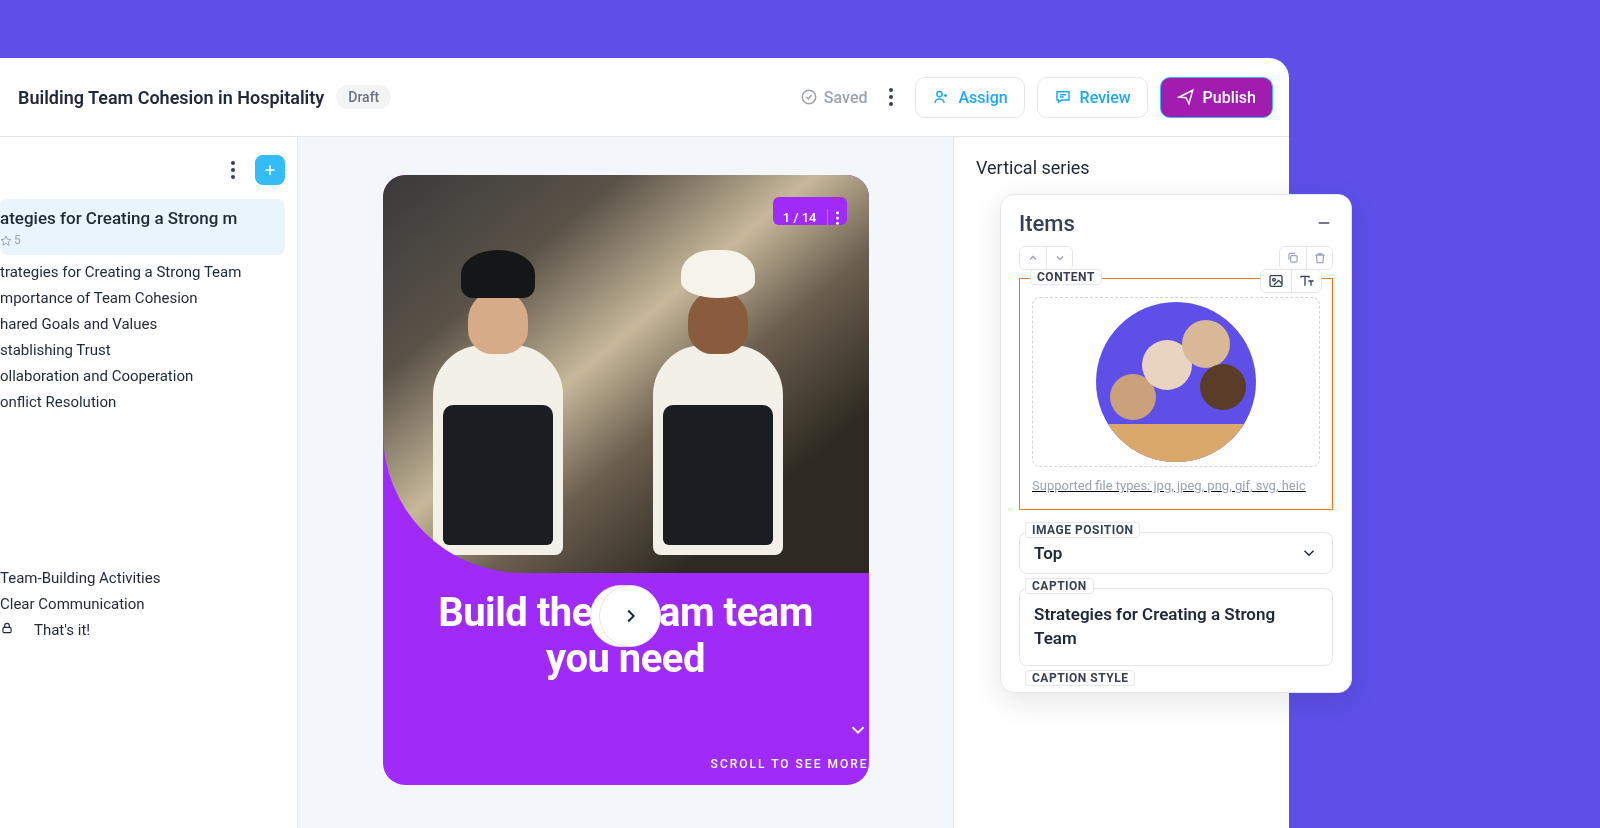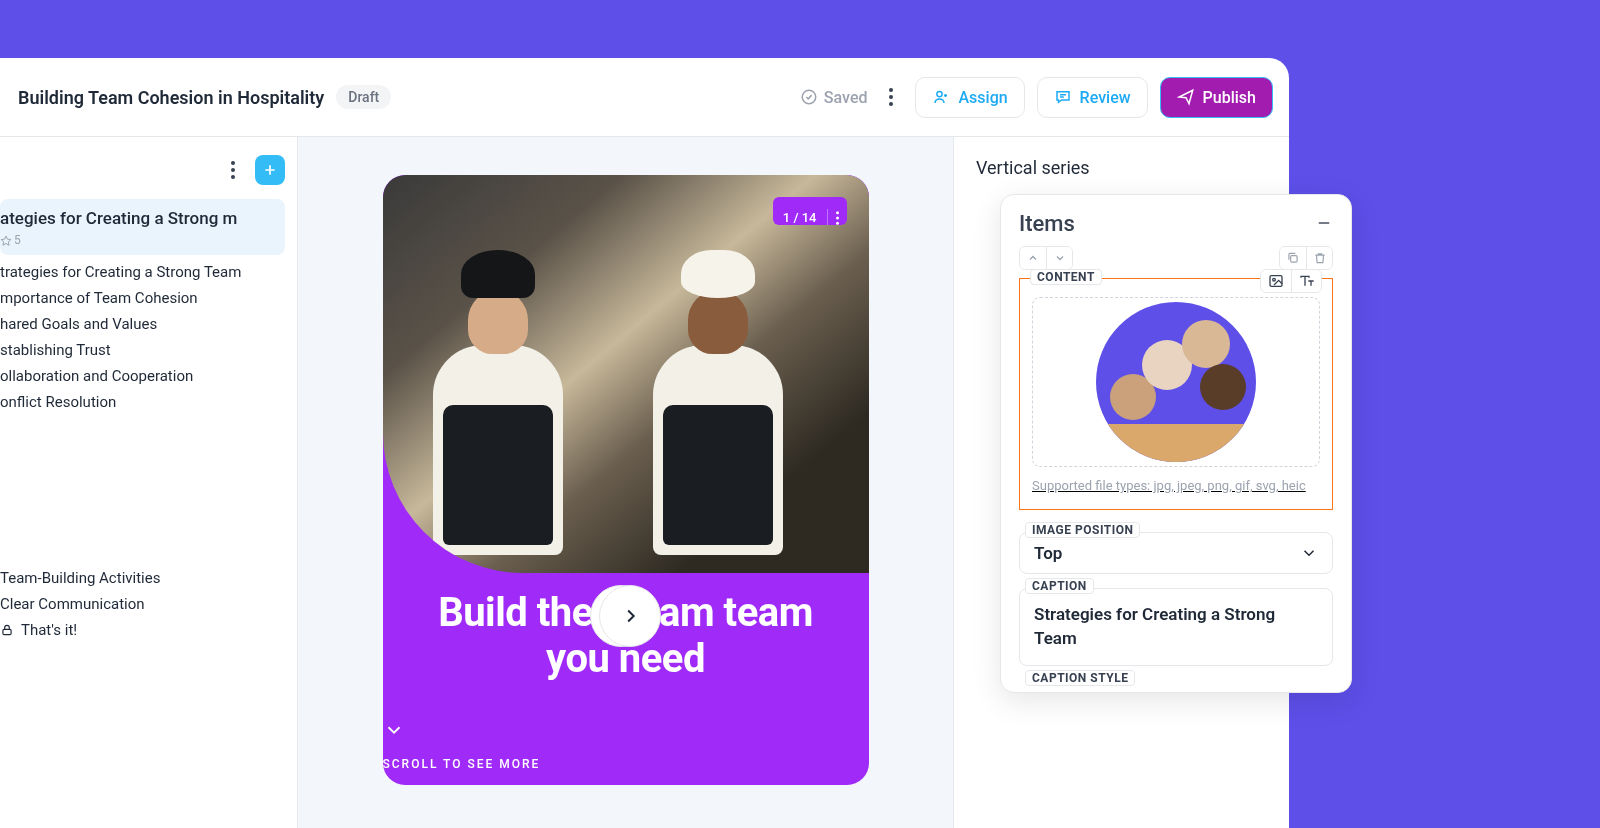--- a/index.html
+++ b/index.html
@@ -35,21 +35,21 @@
 .chef .apron { position:absolute; top:60px; left:10px; right:10px; height:140px; background:#1a1d22; border-radius:10px 10px 6px 6px;}
 .chef .head { position:absolute; top:-55px; left:35px; width:60px; height:64px; background:#d6ab87; border-radius:32px 32px 26px 26px;}
 .chef.c2 .head { background:#8a5c3e; }
 .chef .hat { position:absolute; top:-95px; left:28px; width:74px; height:48px; background:#151618; border-radius:50% 50% 12px 12px;}
 .chef.c2 .hat { background:#f6f3ea; border-radius:50% 50% 60% 60% / 60% 60% 40% 40%;}
 .card-counter { position: absolute; top: 22px; right: 22px; background: #a02af7; color: #fff; border-radius: 6px; height: 28px; display: flex; align-items: flex-end; font-size: 13px; font-weight:500; }
 .card-counter .txt { padding: 0 10px; }
 .card-counter .sep { width:1px; height:16px; background:rgba(255,255,255,0.35);}
 .card-counter .more { padding: 0 8px; cursor:pointer; display:flex; align-items:center;}
 .card-title { position: absolute; top: 415px; left: 0; right: 0; text-align: center; color: #fff; font-size: 40px; font-weight: 700; line-height: 1.15; padding: 0 30px; letter-spacing:-0.5px;}
-.card-scroll { position: absolute; bottom: 14px; left: 0; right: 0; text-align: left; color: #fff; }
+.card-scroll { position: absolute; bottom: 14px; left: 0; right: 0; text-align: right; color: #fff; }
 .card-scroll .chev { margin-bottom: 12px; }
 .card-scroll .lbl { font-size: 12px; letter-spacing: 2px; font-weight:500;}
 .nav-arrow { position: absolute; top: 448px; width: 62px; height: 62px; border-radius: 50%; background: #fff; border: 1px solid #e5e7eb; display: flex; align-items: center; justify-content: center; cursor: pointer; color:#1f2937; }
 .nav-arrow.left { left: 292px; }
 .nav-arrow.right { right: 292px; }
 .right-col { width: 336px; border-left: 1px solid #e5e7eb; padding: 20px 22px; }
 .right-title { font-size: 18px; font-weight: 400; color: #1f2937; }
 .pop { position: absolute; top: 194px; left: 1000px; width: 352px; background: #fff; border-radius: 14px; border: 1px solid #e5e7eb; box-shadow: 0 8px 30px rgba(0,0,0,0.1); padding-bottom:12px; }
 .pop-head { display: flex; align-items: flex-end; justify-content: space-between; padding: 16px 18px 10px 18px; }
 .pop-head h3 { font-size: 22px; font-weight: 500; color: #374151; }
@@ -69,21 +69,21 @@
 .p1{width:46px;height:46px;background:#caa17a;left:14px;top:72px;}
 .p2{width:50px;height:50px;background:#e8d4c0;left:46px;top:38px;}
 .p3{width:48px;height:48px;background:#d9b896;left:86px;top:18px;}
 .p4{width:46px;height:46px;background:#5a3d28;right:10px;top:62px;}
 .people .desk{position:absolute;bottom:0;left:0;right:0;height:38px;background:#d9a86a;}
 .hint { padding: 0 12px 14px 12px; font-size:13px; color:#9ca3af; line-height:1.4;}
 .field { margin: 0 18px 14px 18px; position:relative; }
 .field .panel-lbl { left:6px; }
 .select { height:42px; border:1px solid #e5e7eb; border-radius:8px; display:flex; align-items:center; justify-content:space-between; padding:0 14px; font-size:17px; font-weight:600; color:#1f2937; cursor:pointer; margin-top:22px;}
 .textarea { border:1px solid #e5e7eb; border-radius:8px; padding:14px; font-size:17px; font-weight:600; color:#1f2937; line-height:1.4; margin-top:6px;}
-.lock-row { display:flex; align-items:center; gap:7px; padding:4px 0; color:#1f2937;}
+.lock-row { display:flex; align-items:flex-start; gap:20px; padding:4px 0; color:#1f2937;}
 </style>
 </head>
 <body>
 
 <div class="app-window">
 
   <div class="topbar">
     <span class="title">Building Team Cohesion in Hospitality</span>
     <span class="badge">Draft</span>
     <div class="spacer"></div>

